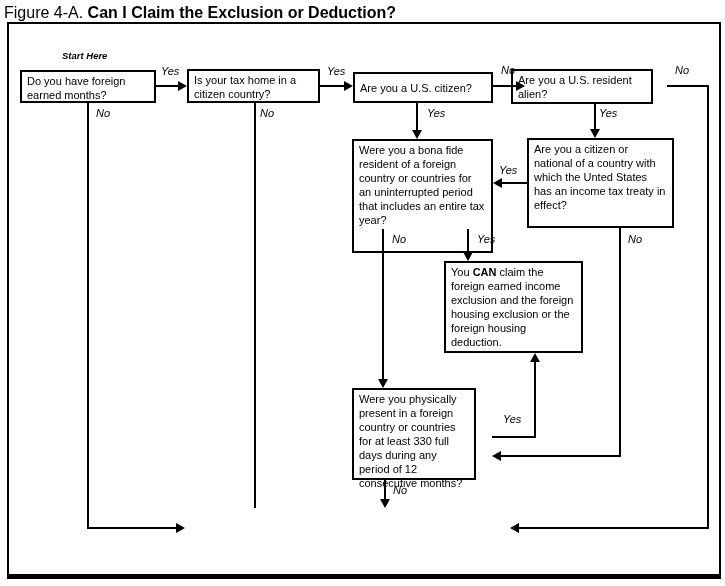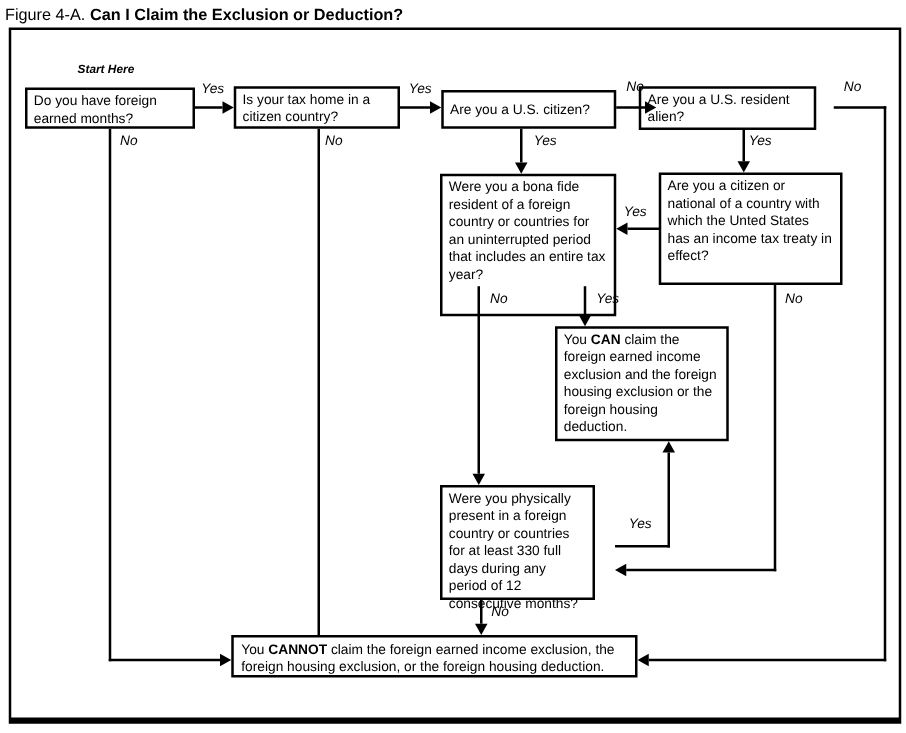--- a/index.html
+++ b/index.html
@@ -1,18 +1,18 @@
 <!DOCTYPE html>
 <html><head>
 <meta charset="utf-8">
 <style>
   html,body{margin:0;padding:0;background:#fff;}
   .canvas{position:relative;width:725px;height:586px;background:#fff;overflow:hidden;
           font-family:"Liberation Sans",sans-serif;color:#000;}
-  .title{position:absolute;left:4px;top:4px;font-size:13px;white-space:nowrap;}
+  .title{position:absolute;left:4px;top:4px;font-size:16px;white-space:nowrap;}
   .title .bold{font-weight:bold;}
   .frame{position:absolute;left:7px;top:22px;width:714px;height:557px;box-sizing:border-box;
          border:2px solid #000;border-bottom-width:5px;}
   .start-here{position:absolute;left:62px;top:50px;font-size:9.5px;font-weight:bold;font-style:italic;}
   .node{position:absolute;box-sizing:border-box;border:2px solid #000;background:#fff;
         font-size:11px;line-height:14px;padding:2px 5px;}
   .center-v{display:flex;align-items:center;}
   .node b{font-weight:bold;}
   .lbl{position:absolute;font-size:11px;font-style:italic;white-space:nowrap;}
   .line{position:absolute;background:#000;}
@@ -49,25 +49,20 @@
   <div class="node" style="left:444px;top:261px;width:139px;height:92px">
     <span>You</span>
     <b>CAN</b>
     <span>claim the foreign earned income exclusion and the foreign housing exclusion or the foreign housing deduction.</span>
   </div>
 
   <div class="node" style="left:527px;top:138px;width:147px;height:90px">Are you a citizen or national of a country with which the Unted States has an income tax treaty in effect?</div>
 
   <div class="node" style="left:352px;top:388px;width:124px;height:92px">Were you physically present in a foreign country or countries for at least 330 full days during any period of 12 consecutive months?</div>
 
-  <div class="node" style="left:185px;top:508px;width:325px;height:34px;padding:3px 6px">
-    <span>You</span>
-    <b>CANNOT</b>
-    <span>claim the foreign earned income exclusion, the foreign housing exclusion, or the foreign housing deduction.</span>
-  </div>
 
   <div class="line" style="left:156px;top:85px;width:22px;height:2px"></div>
   <div class="line" style="left:320px;top:85px;width:24px;height:2px"></div>
   <div class="line" style="left:493px;top:85px;width:23px;height:2px"></div>
 
   <div class="line" style="left:667px;top:85px;width:42px;height:2px"></div>
   <div class="line" style="left:707px;top:85px;width:2px;height:444px"></div>
   <div class="line" style="left:519px;top:527px;width:190px;height:2px"></div>
 
   <div class="line" style="left:87px;top:103px;width:2px;height:426px"></div>

